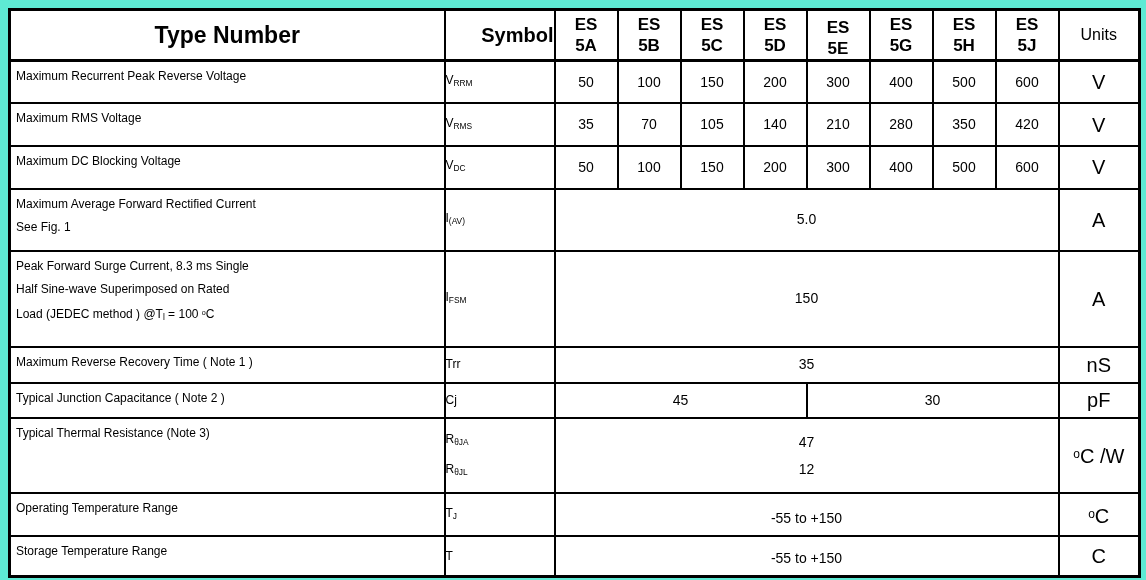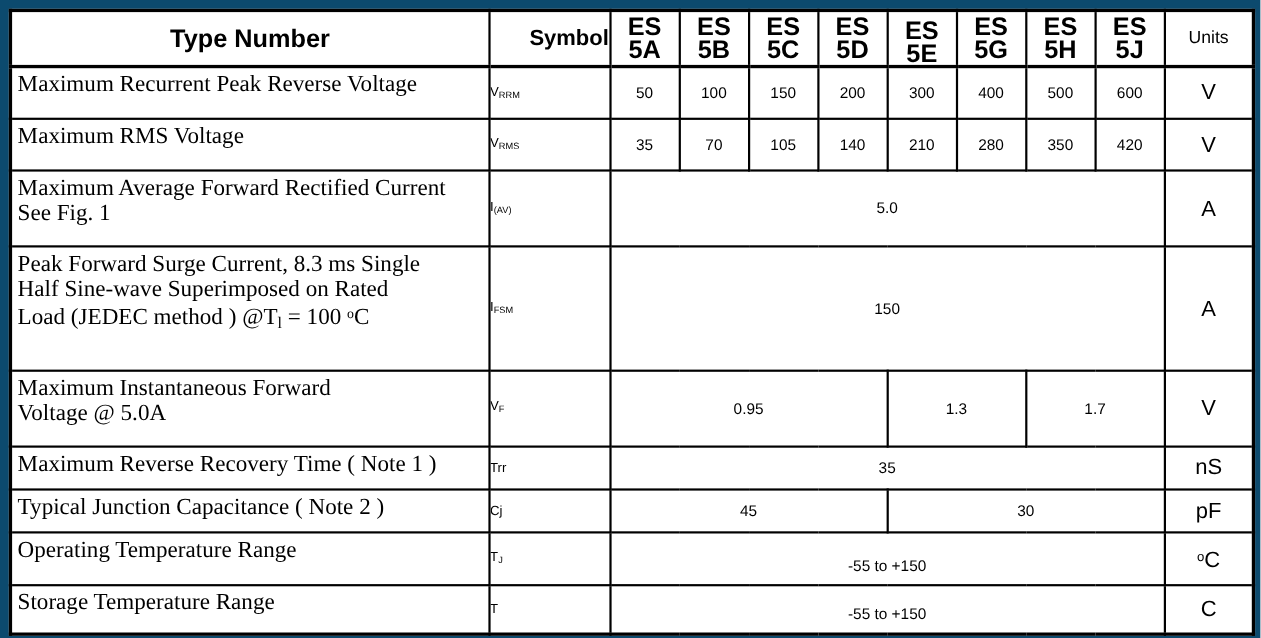--- a/index.html
+++ b/index.html
@@ -7,21 +7,21 @@
     padding: 0;
     background: #ffffff;
     font-family: "Liberation Sans", "DejaVu Sans", sans-serif;
     color: #000;
   }
   .page {
     width: 1146px;
     height: 580px;
     box-sizing: border-box;
     padding: 8px;
-    background: #0c4a6e;
+    background: #5eead4;
   }
   table.spec {
     border-collapse: collapse;
     table-layout: fixed;
     width: 1130px;
     height: 570px;
     background: #fff;
     border: 3px solid #000;
   }
   .spec th, .spec td {
@@ -42,32 +42,31 @@
   tr.h35 { height: 35px; }
   tr.h50 { height: 50px; }
   tr.h75 { height: 75px; }
   tr.h55 { height: 55px; }
   tr.h28 { height: 28px; }
   tr.h62 { height: 62px; }
   tr.h33 { height: 33px; }
 
   .th-label { font-size: 23px; font-weight: bold; text-align: center; vertical-align: middle; }
   .th-sym   { font-size: 20px; font-weight: bold; text-align: right; vertical-align: middle; }
-  .th-part  { font-size: 23px; font-weight: bold; text-align: center; vertical-align: middle; line-height: 21px; }
+  .th-part  { font-size: 17px; font-weight: bold; text-align: center; vertical-align: middle; line-height: 21px; }
   .th-part.th-low { padding-top: 6px; }
   .th-units { font-size: 16px; font-weight: normal; text-align: center; vertical-align: middle; }
 
   td.lbl {
-    font-size: 21px;
+    font-size: 12px;
     line-height: 23px;
     text-align: left;
     vertical-align: top;
     padding: 3px 2px 0 5px;
     white-space: nowrap;
-    font-family: Liberation Serif, serif;
   }
   td.sym  { font-size: 12px; text-align: left; vertical-align: middle; line-height: 27px; }
   td.val  { font-size: 14px; text-align: center; vertical-align: middle; line-height: 27px; }
   td.unit { font-size: 20px; text-align: center; vertical-align: middle; line-height: 26px; }
   td.vbottom { vertical-align: bottom; padding-bottom: 3px; }
 
   sub { font-size: 0.7em;  vertical-align: -0.22em; letter-spacing: 0; }
   sup { font-size: 0.6em;  vertical-align: 0.45em; }
 </style>
 </head>
@@ -123,52 +122,63 @@
         <td class="val">35</td>
         <td class="val">70</td>
         <td class="val">105</td>
         <td class="val">140</td>
         <td class="val">210</td>
         <td class="val">280</td>
         <td class="val">350</td>
         <td class="val">420</td>
         <td class="unit">V</td>
       </tr>
+      <tr class="h35">
+        <td class="lbl">Maximum DC Blocking Voltage</td>
+        <td class="sym">V<sub>DC</sub></td>
+        <td class="val">50</td>
+        <td class="val">100</td>
+        <td class="val">150</td>
+        <td class="val">200</td>
+        <td class="val">300</td>
+        <td class="val">400</td>
+        <td class="val">500</td>
+        <td class="val">600</td>
+        <td class="unit">V</td>
+      </tr>
       <tr class="h50">
         <td class="lbl">Maximum Average Forward Rectified Current<br>See Fig. 1</td>
         <td class="sym">I<sub>(AV)</sub></td>
         <td class="val" colspan="8">5.0</td>
         <td class="unit">A</td>
       </tr>
       <tr class="h75">
         <td class="lbl">Peak Forward Surge Current, 8.3 ms Single<br>Half Sine-wave Superimposed on Rated<br>Load (JEDEC method ) @T<sub>l</sub> = 100 <sup>o</sup>C</td>
         <td class="sym">I<sub>FSM</sub></td>
         <td class="val" colspan="8">150</td>
         <td class="unit">A</td>
-      </tr>
-      <tr class="h50">
-        <td class="lbl">Maximum Instantaneous Forward<br>Voltage @ 5.0A</td>
-        <td class="sym">V<sub>F</sub></td>
-        <td class="val" colspan="4">0.95</td>
-        <td class="val" colspan="2">1.3</td>
-        <td class="val" colspan="2">1.7</td>
-        <td class="unit">V</td>
       </tr>
       <tr class="h28">
         <td class="lbl">Maximum Reverse Recovery Time ( Note 1 )</td>
         <td class="sym">Trr</td>
         <td class="val" colspan="8">35</td>
         <td class="unit">nS</td>
       </tr>
       <tr class="h28">
         <td class="lbl">Typical Junction Capacitance ( Note 2 )</td>
         <td class="sym">Cj</td>
         <td class="val" colspan="4">45</td>
         <td class="val" colspan="4">30</td>
         <td class="unit">pF</td>
+      </tr>
+      <tr class="h62">
+        <td class="lbl">Typical Thermal Resistance (Note 3)</td>
+        <td class="sym">R<sub>θJA</sub><br>R<sub>θJL</sub></td>
+        <td class="val" colspan="8">47<br>12</td>
+        <td class="unit"><sup>o</sup>C /W</td>
       </tr>
       <tr class="h35">
         <td class="lbl">Operating Temperature Range</td>
         <td class="sym">T<sub>J</sub></td>
         <td class="val vbottom" colspan="8">-55 to +150</td>
         <td class="unit"><sup>o</sup>C</td>
       </tr>
       <tr class="h33">
         <td class="lbl">Storage Temperature Range</td>
         <td class="sym">T</td>

